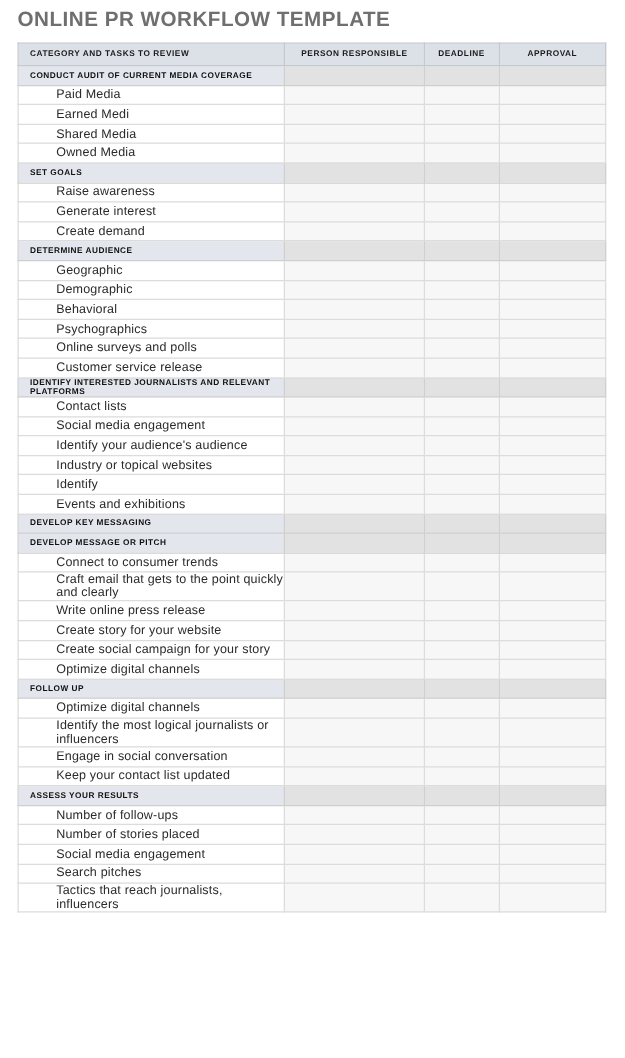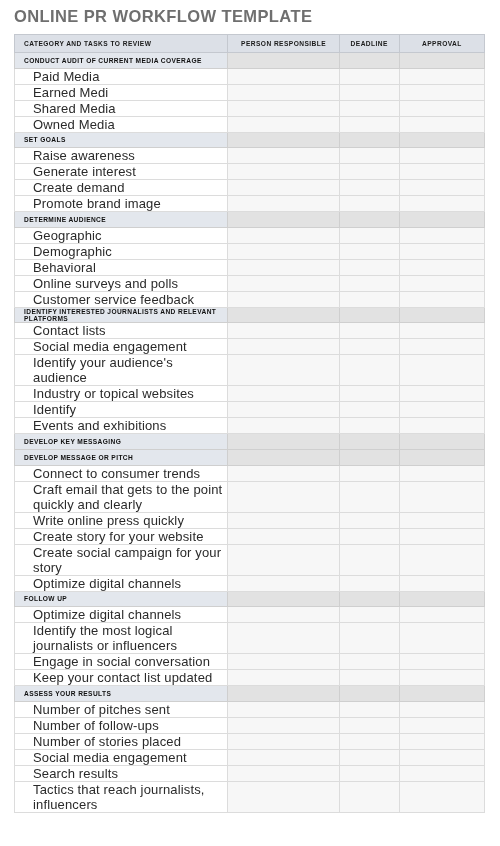--- a/index.html
+++ b/index.html
@@ -86,25 +86,25 @@
     text-align: left;
   }
 
   
   tr.task-row td {
     background: #f7f7f7;
     border-color: #dcdcdc;
   }
   tr.task-row td.task {
     background: #ffffff;
-    font-size: 13px;
+    font-size: 10px;
     font-weight: normal;
     letter-spacing: 0.15px;
     color: #2a2a2a;
-    padding-left: 18px;
+    padding-left: 30px;
     text-align: left;
   }
 </style>
 </head>
 <body>
 
 <div class="page">
 
   <div class="title">ONLINE PR WORKFLOW TEMPLATE</div>
 
@@ -172,26 +172,20 @@
             <td class="entry"></td>
             <td class="entry"></td>
             <td class="entry"></td>
           </tr>
           <tr class="task-row">
             <td class="task">Create demand</td>
             <td class="entry"></td>
             <td class="entry"></td>
             <td class="entry"></td>
           </tr>
-          <tr class="task-row">
-            <td class="task">Promote brand image</td>
-            <td class="entry"></td>
-            <td class="entry"></td>
-            <td class="entry"></td>
-          </tr>
           <tr class="section">
             <td class="task">DETERMINE AUDIENCE</td>
             <td class="entry"></td>
             <td class="entry"></td>
             <td class="entry"></td>
           </tr>
           <tr class="task-row">
             <td class="task">Geographic</td>
             <td class="entry"></td>
             <td class="entry"></td>
@@ -203,27 +197,33 @@
             <td class="entry"></td>
             <td class="entry"></td>
           </tr>
           <tr class="task-row">
             <td class="task">Behavioral</td>
             <td class="entry"></td>
             <td class="entry"></td>
             <td class="entry"></td>
           </tr>
           <tr class="task-row">
+            <td class="task">Psychographics</td>
+            <td class="entry"></td>
+            <td class="entry"></td>
+            <td class="entry"></td>
+          </tr>
+          <tr class="task-row">
             <td class="task">Online surveys and polls</td>
             <td class="entry"></td>
             <td class="entry"></td>
             <td class="entry"></td>
           </tr>
           <tr class="task-row">
-            <td class="task">Customer service feedback</td>
+            <td class="task">Customer service release</td>
             <td class="entry"></td>
             <td class="entry"></td>
             <td class="entry"></td>
           </tr>
           <tr class="section">
             <td class="task">IDENTIFY INTERESTED JOURNALISTS AND RELEVANT PLATFORMS</td>
             <td class="entry"></td>
             <td class="entry"></td>
             <td class="entry"></td>
           </tr>
@@ -281,21 +281,21 @@
             <td class="entry"></td>
             <td class="entry"></td>
           </tr>
           <tr class="task-row">
             <td class="task">Craft email that gets to the point quickly and clearly</td>
             <td class="entry"></td>
             <td class="entry"></td>
             <td class="entry"></td>
           </tr>
           <tr class="task-row">
-            <td class="task">Write online press quickly</td>
+            <td class="task">Write online press release</td>
             <td class="entry"></td>
             <td class="entry"></td>
             <td class="entry"></td>
           </tr>
           <tr class="task-row">
             <td class="task">Create story for your website</td>
             <td class="entry"></td>
             <td class="entry"></td>
             <td class="entry"></td>
           </tr>
@@ -341,45 +341,39 @@
             <td class="entry"></td>
             <td class="entry"></td>
           </tr>
           <tr class="section">
             <td class="task">ASSESS YOUR RESULTS</td>
             <td class="entry"></td>
             <td class="entry"></td>
             <td class="entry"></td>
           </tr>
           <tr class="task-row">
-            <td class="task">Number of pitches sent</td>
-            <td class="entry"></td>
-            <td class="entry"></td>
-            <td class="entry"></td>
-          </tr>
-          <tr class="task-row">
             <td class="task">Number of follow-ups</td>
             <td class="entry"></td>
             <td class="entry"></td>
             <td class="entry"></td>
           </tr>
           <tr class="task-row">
             <td class="task">Number of stories placed</td>
             <td class="entry"></td>
             <td class="entry"></td>
             <td class="entry"></td>
           </tr>
           <tr class="task-row">
             <td class="task">Social media engagement</td>
             <td class="entry"></td>
             <td class="entry"></td>
             <td class="entry"></td>
           </tr>
           <tr class="task-row">
-            <td class="task">Search results</td>
+            <td class="task">Search pitches</td>
             <td class="entry"></td>
             <td class="entry"></td>
             <td class="entry"></td>
           </tr>
           <tr class="task-row">
             <td class="task">Tactics that reach journalists, influencers</td>
             <td class="entry"></td>
             <td class="entry"></td>
             <td class="entry"></td>
           </tr>

